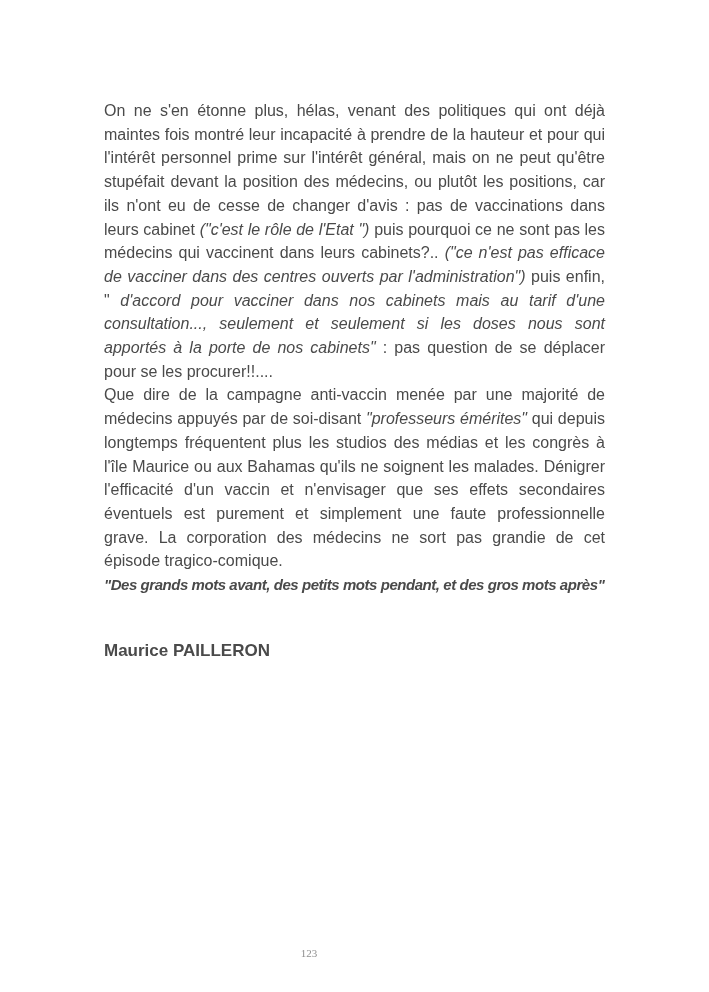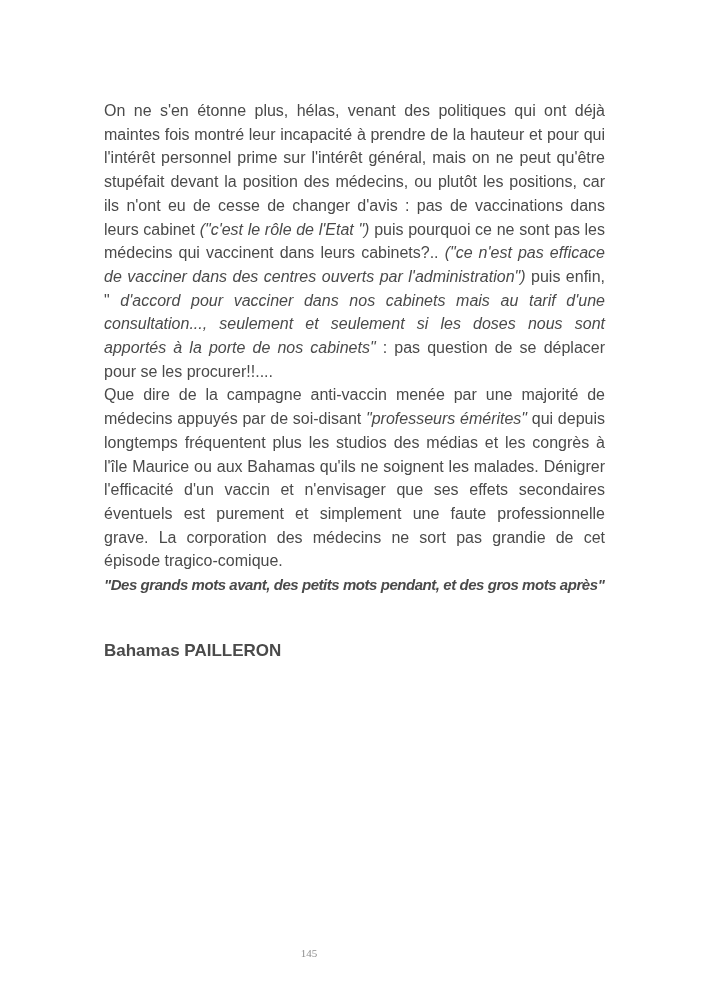--- a/index.html
+++ b/index.html
@@ -58,17 +58,17 @@
 </style>
 </head>
 <body>
 
 <div class="page">
   <div class="text-block">
 
   <p class="para justify"><span class="run normal">On ne s'en étonne plus, hélas, venant des politiques qui ont déjà maintes fois montré leur incapacité à prendre de la hauteur et pour qui l'intérêt personnel prime sur l'intérêt général, mais on ne peut qu'être stupéfait devant la position des médecins, ou plutôt les positions, car ils n'ont eu de cesse de changer d'avis : pas de vaccinations dans leurs cabinet </span><span class="run italic">("c'est le rôle de l'Etat ")</span><span class="run normal"> puis pourquoi ce ne sont pas les médecins qui vaccinent dans leurs cabinets?.. </span><span class="run italic">("ce n'est pas efficace de vacciner dans des centres ouverts par l'administration")</span><span class="run normal"> puis enfin, " </span><span class="run italic">d'accord pour vacciner dans nos cabinets mais au tarif d'une consultation..., seulement et seulement si les doses nous sont apportés à la porte de nos cabinets"</span><span class="run normal"> : pas question de se déplacer pour se les procurer!!....</span></p>
       <p class="para justify"><span class="run normal">Que dire de la campagne anti-vaccin menée par une majorité de médecins appuyés par de soi-disant </span><span class="run italic">"professeurs émérites"</span><span class="run normal"> qui depuis longtemps fréquentent plus les studios des médias et les congrès à l'île Maurice ou aux Bahamas qu'ils ne soignent les malades. Dénigrer l'efficacité d'un vaccin et n'envisager que ses effets secondaires éventuels est purement et simplement une faute professionnelle grave. La corporation des médecins ne sort pas grandie de cet épisode tragico-comique.</span></p>
       <p class="para quote"><span class="run bold-italic">"Des grands mots avant, des petits mots pendant, et des gros mots après"</span></p>
-      <div class="signature">Bahamas PAILLERON</div>
+      <div class="signature">Maurice PAILLERON</div>
     </div>
   <div class="text-block" style="top:auto; position:static;"></div>
-  <div class="page-number">145</div>
+  <div class="page-number">123</div>
 </div>
 
 </body></html>

